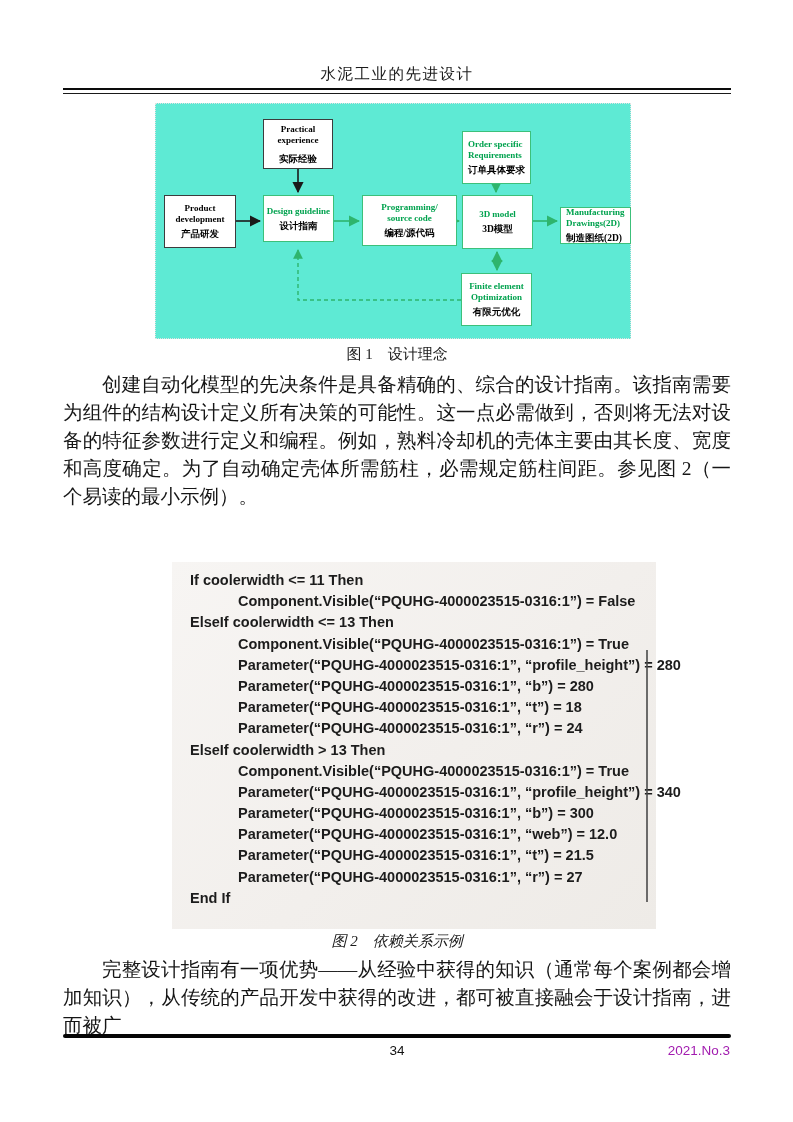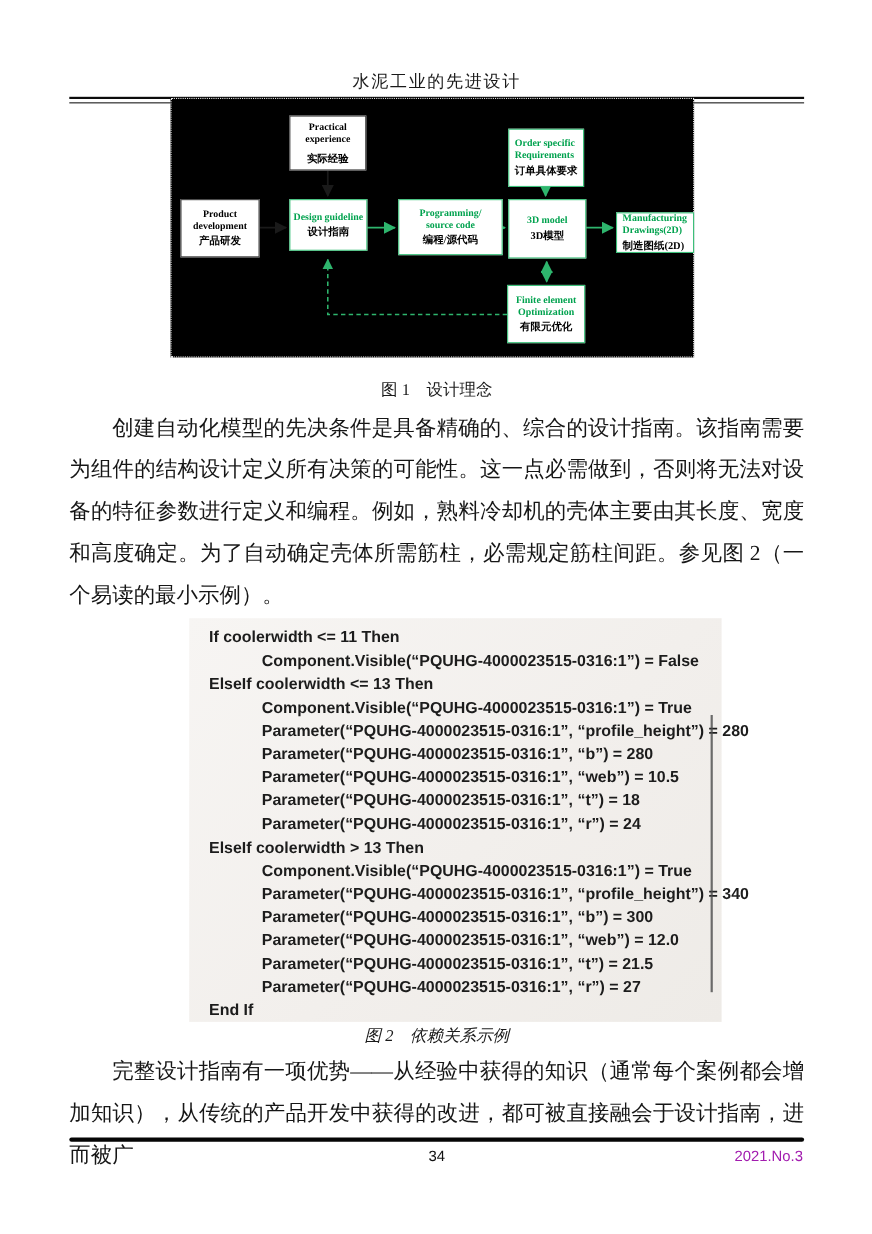--- a/index.html
+++ b/index.html
@@ -13,22 +13,22 @@
   .header-title {
     position:absolute; top:64px; left:63px; width:668px;
     text-align:center; font-size:15.5px; letter-spacing:1.5px; color:#1a1a1a;
   }
   .header-rule {
     position:absolute; top:88px; left:63px; width:668px; height:6px;
     border-top:2.5px solid #0c0c0c; border-bottom:1px solid #1a1a1a;
   }
   
   .fig1 {
-    position:absolute; left:155px; top:89px; width:476px; height:236px;
-    border:1px dotted #e2e2e2; background:#000000;text-decoration:underline;
+    position:absolute; left:155px; top:103px; width:476px; height:236px;
+    border:1px dotted #e2e2e2; background:#5eead4;text-decoration:underline;
   }
   .fig1 svg { position:absolute; left:0; top:0; }
   .fbox {
     position:absolute; display:flex; flex-direction:column;
     align-items:center; justify-content:center; text-align:center;
     background:#fff; line-height:11px; padding:2px;
   }
   .fbox.dark  { border:1.6px solid #3c3c3c; }
   .fbox.green { border:1.4px solid #3cc07a; }
   .fbox.left  { align-items:flex-start; text-align:left; padding-left:5px;margin-top:12px; }
@@ -36,21 +36,21 @@
   .fbox.green .en { color:#00a24e; }
   .fbox .zh { display:block; font-weight:bold; font-size:9.5px; color:#000; margin-top:4px; }
   .fbox.gap .zh { margin-top:8px; }
   .fig1-caption {
     position:absolute; top:345px; left:63px; width:668px; text-align:center;
     font-size:15px; color:#1a1a1a;
   }
   
   .para {
     position:absolute; left:63px; width:668px;
-    font-size:19.5px; line-height:38px; text-align:justify;
+    font-size:19.5px; line-height:28px; text-align:justify;
     text-indent:2em; color:#161616;
   }
   .para1 { top:371px; }
   .para2 { top:956px; }
   
   .fig2 {
     position:absolute; left:172px; top:562px; width:484px; height:367px;
     background:linear-gradient(135deg,#f7f5f3 0%, #f2efec 55%, #eeebe7 100%);
     padding:8px 0 0 18px;
     font-family:"Liberation Sans","DejaVu Sans",sans-serif;
@@ -161,21 +161,20 @@
 
   <div class="para para1">创建自动化模型的先决条件是具备精确的、综合的设计指南。该指南需要为组件的结构设计定义所有决策的可能性。这一点必需做到，否则将无法对设备的特征参数进行定义和编程。例如，熟料冷却机的壳体主要由其长度、宽度和高度确定。为了自动确定壳体所需筋柱，必需规定筋柱间距。参见图 2（一个易读的最小示例）。</div>
 
   <div class="fig2">
     <div class="code-line ind0">If coolerwidth &lt;= 11 Then</div>
     <div class="code-line ind1">Component.Visible(“PQUHG-4000023515-0316:1”) = False</div>
     <div class="code-line ind0">ElseIf coolerwidth &lt;= 13 Then</div>
     <div class="code-line ind1">Component.Visible(“PQUHG-4000023515-0316:1”) = True</div>
     <div class="code-line ind1">Parameter(“PQUHG-4000023515-0316:1”, “profile_height”) = 280</div>
     <div class="code-line ind1">Parameter(“PQUHG-4000023515-0316:1”, “b”) = 280</div>
-    <div class="code-line ind1">Parameter(“PQUHG-4000023515-0316:1”, “web”) = 10.5</div>
     <div class="code-line ind1">Parameter(“PQUHG-4000023515-0316:1”, “t”) = 18</div>
     <div class="code-line ind1">Parameter(“PQUHG-4000023515-0316:1”, “r”) = 24</div>
     <div class="code-line ind0">ElseIf coolerwidth &gt; 13 Then</div>
     <div class="code-line ind1">Component.Visible(“PQUHG-4000023515-0316:1”) = True</div>
     <div class="code-line ind1">Parameter(“PQUHG-4000023515-0316:1”, “profile_height”) = 340</div>
     <div class="code-line ind1">Parameter(“PQUHG-4000023515-0316:1”, “b”) = 300</div>
     <div class="code-line ind1">Parameter(“PQUHG-4000023515-0316:1”, “web”) = 12.0</div>
     <div class="code-line ind1">Parameter(“PQUHG-4000023515-0316:1”, “t”) = 21.5</div>
     <div class="code-line ind1">Parameter(“PQUHG-4000023515-0316:1”, “r”) = 27</div>
     <div class="code-line ind0">End If</div>

